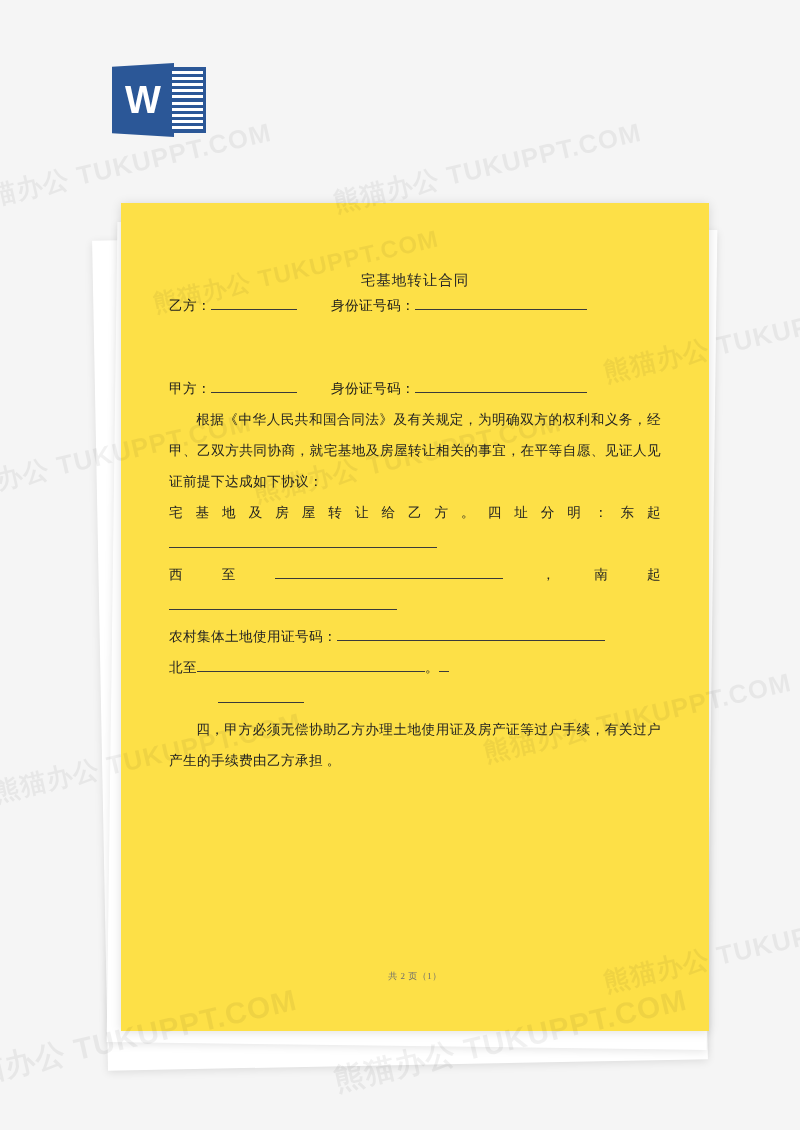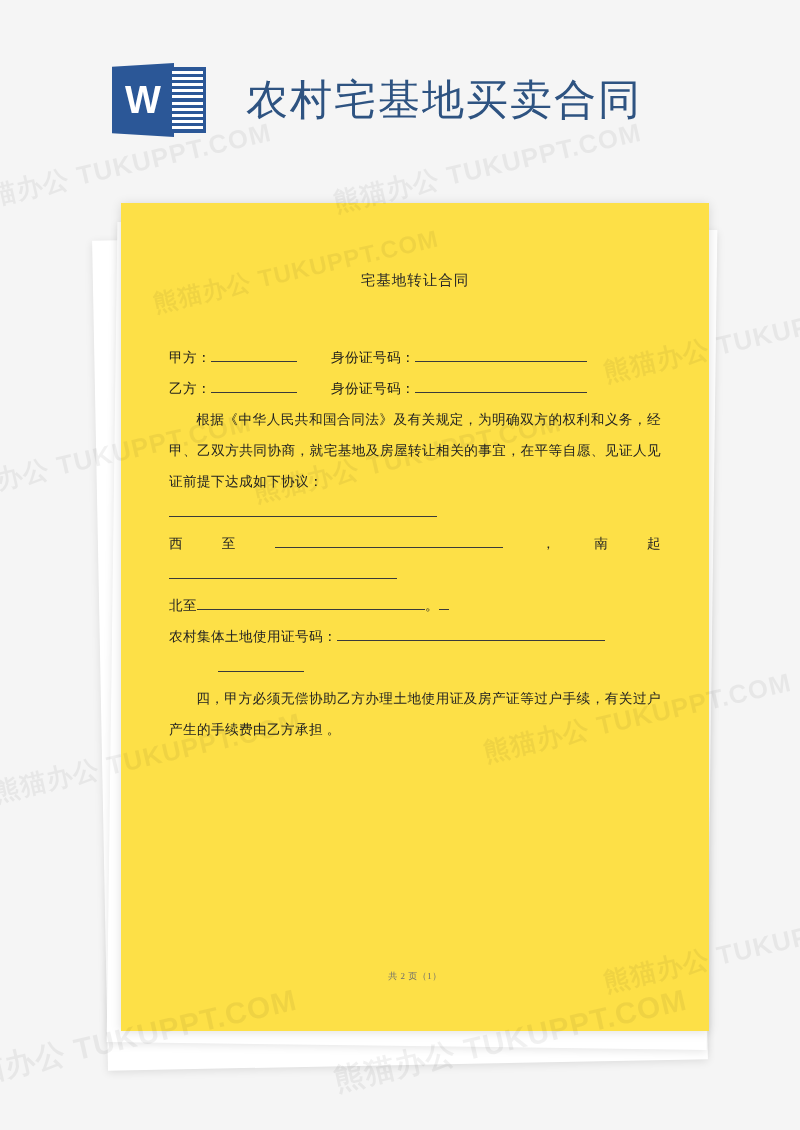--- a/index.html
+++ b/index.html
@@ -217,53 +217,52 @@
         <i></i>
         <i></i>
         <i></i>
         <i></i>
         <i></i>
         <i></i>
         <i></i>
         <i></i>
     </div>
   </div>
-  <div id="doc-title">农村宅基地买卖合同</div>
 </div>
 
 <div id="doc-page">
   <div id="page-body">
 
     <div id="contract-title">宅基地转让合同</div>
 
+    <div class="field-row">
+      <span>乙方：</span><span class="blank b-sm"></span><span class="gapsp"></span><span>身份证号码：</span><span class="blank b-lg"></span>
+    </div>
+
     <div class="field-row" id="first-party-row">
       <span>甲方：</span><span class="blank b-sm"></span><span class="gapsp"></span><span>身份证号码：</span><span class="blank b-lg"></span>
     </div>
 
-    <div class="field-row">
-      <span>乙方：</span><span class="blank b-sm"></span><span class="gapsp"></span><span>身份证号码：</span><span class="blank b-lg"></span>
-    </div>
-
     <div class="para indent">根据《中华人民共和国合同法》及有关规定，为明确双方的权利和义务，经甲、乙双方共同协商，就宅基地及房屋转让相关的事宜，在平等自愿、见证人见证前提下达成如下协议：</div>
 
 
     <div class="para">
-      <span class="blank b-xxl"></span>
+      <span>宅基地及房屋转让给乙方。四址分明：东起</span><span class="blank b-xxl"></span>
     </div>
 
     <div class="para">
       <span>西至</span><span class="blank b-xl"></span><span>，南起</span><span class="blank b-xl"></span>
     </div>
 
     <div class="para">
+      <span>农村集体土地使用证号码：</span><span class="blank b-xxl"></span>
+    </div>
+
+    <div class="para">
       <span>北至</span><span class="blank b-xl"></span><span>。</span><span class="blank b-tiny"></span>
-    </div>
-
-    <div class="para">
-      <span>农村集体土地使用证号码：</span><span class="blank b-xxl"></span>
     </div>
 
     <div class="para">
       <span style="display:inline-block;width:2em;"></span><span class="gapsp-sm"></span><span class="blank b-sm"></span>
     </div>
 
 
 
     <div class="para indent">四，甲方必须无偿协助乙方办理土地使用证及房产证等过户手续，有关过户产生的手续费由乙方承担 。</div>
 

